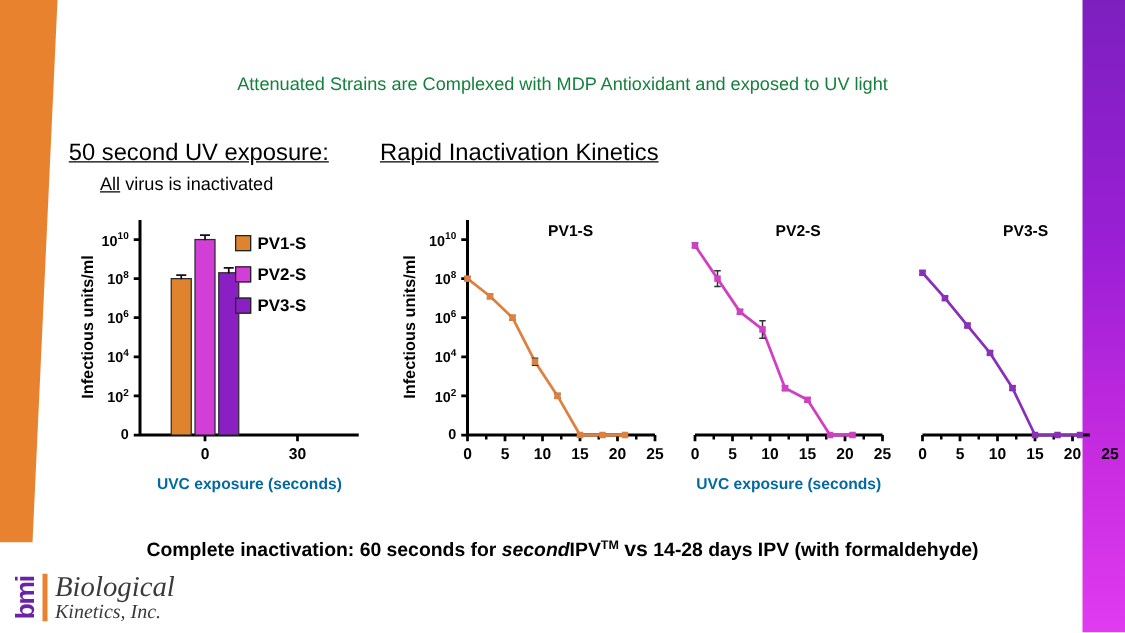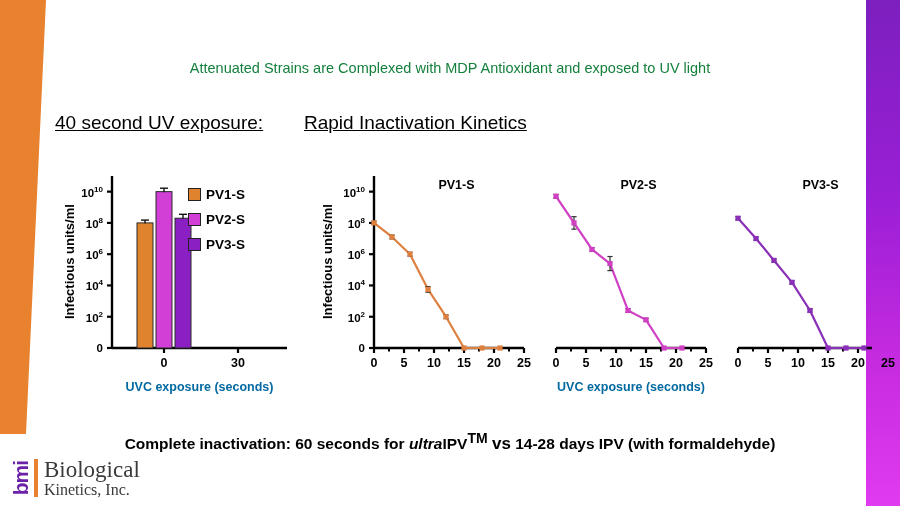--- a/index.html
+++ b/index.html
@@ -93,57 +93,60 @@
 
   
   #kinetics{position:absolute;left:316px;top:168px;width:556px;height:215px;}
 
   .caption{
     position:absolute;left:0;right:0;top:430px;
     text-align:center;
     font-size:15.5px;font-weight:bold;color:#000;
   }
   .caption i{font-style:italic;}
-  .caption .tm{font-size:14px;vertical-align:super;}
+  .caption .tm{font-size:10px;vertical-align:super;}
   .caption .vs{font-size:17px;}
 
   
   .logo{position:absolute;left:8px;top:458px;display:flex;align-items:center;}
   .logo-mark{
     width:24px;height:40px;
     background:#fff;
     display:flex;align-items:center;justify-content:center;
     position:relative;
   }
   .logo-bmi{
     font-family:"Liberation Sans", sans-serif;
     font-weight:bold;font-size:21px;color:#6B21A8;
     writing-mode:vertical-rl;transform:rotate(180deg);
     letter-spacing:-1px;line-height:1;
   }
   .logo-rule{width:4px;height:38px;background:#E8822E;margin:0 6px 0 2px;}
-  .logo-words{line-height:1.02;}
+  .logo-words{line-height:1.02;font-style:italic;}
   .logo-l1{font-family:"Liberation Serif", serif;font-size:23px;color:#3a3a3a;}
   .logo-l2{font-family:"Liberation Serif", serif;font-size:16px;color:#3a3a3a;}
 </style>
 </head>
 <body>
 
 <div class="slide">
 
   <div class="edge-left">
     <svg width="56" height="434" viewBox="0 0 56 434">
       <polygon points="0,0 46,0 26,434 0,434" fill="#E8822E"></polygon>
     </svg>
   </div>
   <div class="edge-right"></div>
 
   <div class="subtitle">Attenuated Strains are Complexed with MDP Antioxidant and exposed to UV light</div>
 
-  <div class="sec-head left">40 second UV exposure:</div>
+  <div class="sec-head left">50 second UV exposure:</div>
+  <div class="sec-sub">
+    <u>All</u><span> virus is inactivated</span>
+  </div>
   <div class="sec-head right">Rapid Inactivation Kinetics</div>
 
   <div id="bar-chart"><svg width="265" height="215">
         <line x1="52" y1="8" x2="52" y2="180" stroke="#000" stroke-width="2.4"></line>
         <line x1="52" y1="180" x2="227" y2="180" stroke="#000" stroke-width="2.4"></line>
         <line x1="47" y1="180" x2="52" y2="180" stroke="#000" stroke-width="2.2"></line>
         <line x1="47" y1="148.72727272727272" x2="52" y2="148.72727272727272" stroke="#000" stroke-width="2.2"></line>
         <line x1="47" y1="117.45454545454545" x2="52" y2="117.45454545454545" stroke="#000" stroke-width="2.2"></line>
         <line x1="47" y1="86.18181818181819" x2="52" y2="86.18181818181819" stroke="#000" stroke-width="2.2"></line>
         <line x1="47" y1="54.90909090909091" x2="52" y2="54.90909090909091" stroke="#000" stroke-width="2.2"></line>
@@ -291,21 +294,21 @@
         <line x1="494" y1="140.9090909090909" x2="494" y2="144.03636363636363" stroke="#333" stroke-width="1.2"></line>
         <line x1="491.4" y1="144.03636363636363" x2="496.6" y2="144.03636363636363" stroke="#333" stroke-width="1.2"></line>
         <line x1="491.4" y1="140.9090909090909" x2="496.6" y2="140.9090909090909" stroke="#333" stroke-width="1.2"></line>
         <rect x="491.4" y="139.87272727272727" width="5.2" height="5.2" fill="#8A2FB8"></rect>
         <rect x="509.4" y="177.4" width="5.2" height="5.2" fill="#8A2FB8"></rect>
         <rect x="527.4" y="177.4" width="5.2" height="5.2" fill="#8A2FB8"></rect>
         <rect x="545.4" y="177.4" width="5.2" height="5.2" fill="#8A2FB8"></rect>
       </svg><div class="ytick" style="left: 6px; top: 180px; width: 43px;">0</div><div class="ytick" style="left: 6px; top: 148.727px; width: 43px;">10<sup>2</sup></div><div class="ytick" style="left: 6px; top: 117.455px; width: 43px;">10<sup>4</sup></div><div class="ytick" style="left: 6px; top: 86.1818px; width: 43px;">10<sup>6</sup></div><div class="ytick" style="left: 6px; top: 54.9091px; width: 43px;">10<sup>8</sup></div><div class="ytick" style="left: 6px; top: 23.6364px; width: 43px;">10<sup>10</sup></div><div class="ylabel" style="left: 4px; top: 14px; height: 160px; display: flex; align-items: center; justify-content: center;">Infectious units/ml</div><div class="xtick" style="left: 58px; top: 188px;">0</div><div class="xtick" style="left: 88px; top: 188px;">5</div><div class="xtick" style="left: 118px; top: 188px;">10</div><div class="xtick" style="left: 148px; top: 188px;">15</div><div class="xtick" style="left: 178px; top: 188px;">20</div><div class="xtick" style="left: 208px; top: 188px;">25</div><div class="panel-label" style="left: 140.5px; top: 10px;">PV1-S</div><div class="xtick" style="left: 240px; top: 188px;">0</div><div class="xtick" style="left: 270px; top: 188px;">5</div><div class="xtick" style="left: 300px; top: 188px;">10</div><div class="xtick" style="left: 330px; top: 188px;">15</div><div class="xtick" style="left: 360px; top: 188px;">20</div><div class="xtick" style="left: 390px; top: 188px;">25</div><div class="panel-label" style="left: 322.5px; top: 10px;">PV2-S</div><div class="xtick" style="left: 422px; top: 188px;">0</div><div class="xtick" style="left: 452px; top: 188px;">5</div><div class="xtick" style="left: 482px; top: 188px;">10</div><div class="xtick" style="left: 512px; top: 188px;">15</div><div class="xtick" style="left: 542px; top: 188px;">20</div><div class="xtick" style="left: 572px; top: 188px;">25</div><div class="panel-label" style="left: 504.5px; top: 10px;">PV3-S</div><div class="xaxis-title" style="left: 315px; top: 212px;">UVC  exposure (seconds)</div></div>
 
   <div class="caption">
-    <span>Complete inactivation: 60 seconds for </span><i>ultra</i><span>IPV</span><span class="tm">TM</span> <span class="vs">vs</span> <span>14-28 days IPV (with formaldehyde)</span>
+    <span>Complete inactivation: 60 seconds for </span><i>second</i><span>IPV</span><span class="tm">TM</span> <span class="vs">vs</span> <span>14-28 days IPV (with formaldehyde)</span>
   </div>
 
   <div class="logo">
     <div class="logo-mark">
       <span class="logo-bmi">bmi</span>
     </div>
     <div class="logo-rule"></div>
     <div class="logo-words">
       <div class="logo-l1">Biological</div>
       <div class="logo-l2">Kinetics, Inc.</div>

